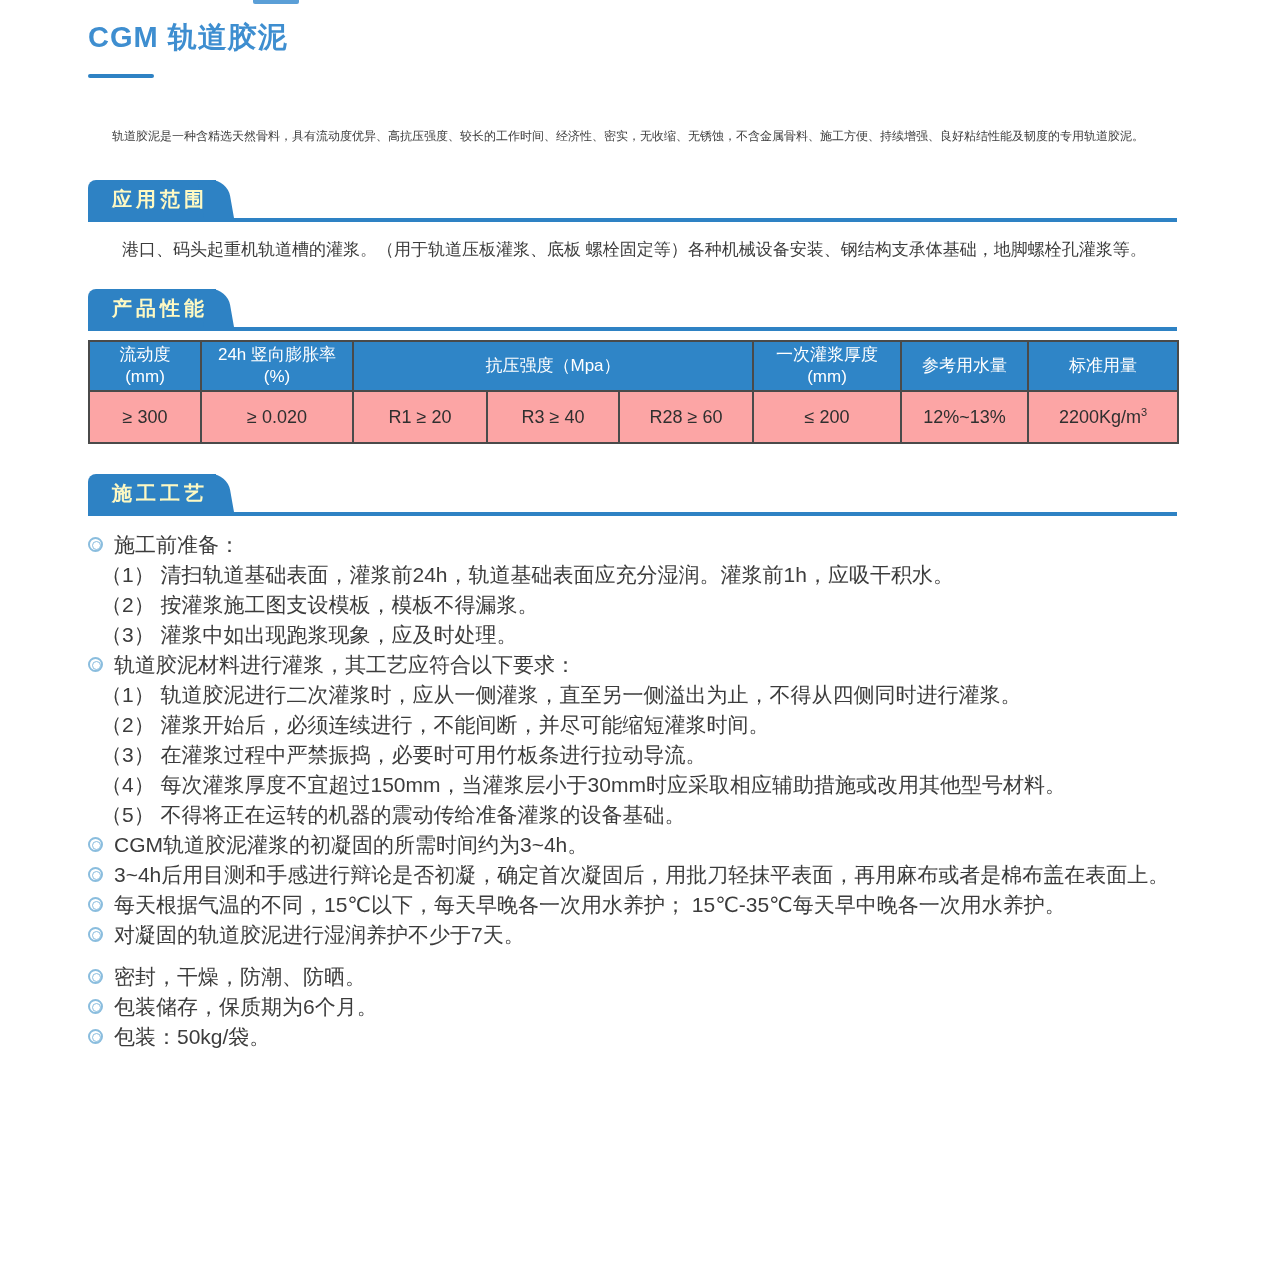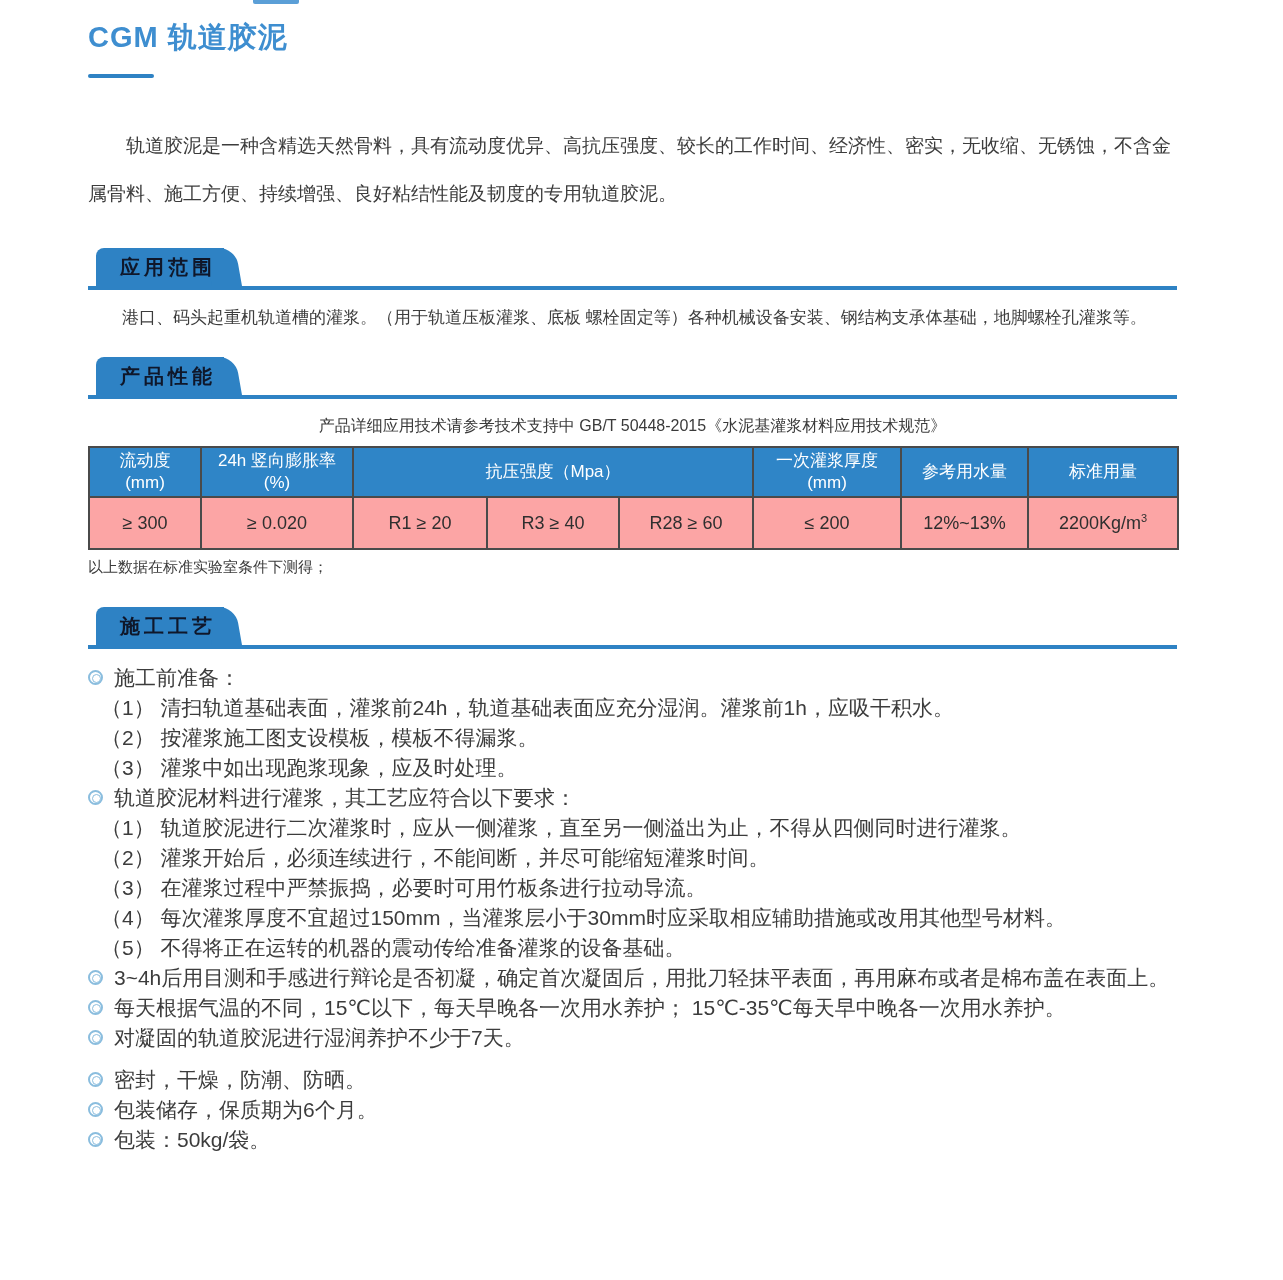--- a/index.html
+++ b/index.html
@@ -43,37 +43,37 @@
     letter-spacing: 1px;
   }
   .title-underline {
     width: 66px; height: 4px;
     background: var(--accent);
     margin-top: 16px;
     border-radius: 2px;
   }
   .intro {
     margin-top: 44px;
-    font-size: 19px;
-    line-height: 48px;
+    font-size: 12px;
+    line-height: 28px;
     text-indent: 2em;
     color: var(--text);
   }
   
   .section-head {
     border-bottom: 4px solid var(--accent);
     position: relative;
     height: 42px;
   }
   .badge {
     display: inline-block;
     position: absolute;
-    left: 8px; bottom: 0;
+    left: 0; bottom: 0;
     background: var(--accent);
-    color: #0f172a;
+    color: #fef9c3;
     height: 38px;
     line-height: 38px;
     padding: 0 8px 0 24px;
     border-radius: 8px 0 0 0;
   }
   .badge::after {
     content: "";
     position: absolute;
     top: 0; right: -18px;
     width: 30px; height: 100%;
@@ -183,21 +183,20 @@
         <span class="badge-text">应用范围</span>
       </span>
     </div>
     <p class="body-text indent">港口、码头起重机轨道槽的灌浆。（用于轨道压板灌浆、底板 螺栓固定等）各种机械设备安装、钢结构支承体基础，地脚螺栓孔灌浆等。</p>
 
     <div class="section-head mt-perf">
       <span class="badge">
         <span class="badge-text">产品性能</span>
       </span>
     </div>
-    <p class="table-note">产品详细应用技术请参考技术支持中 GB/T 50448-2015《水泥基灌浆材料应用技术规范》</p>
 
     <table class="perf-table">
       <colgroup>
         <col style="width:112px">
           <col style="width:152px">
           <col style="width:134px">
           <col style="width:132px">
         <col style="width:134px">
           <col style="width:148px">
           <col style="width:127px">
@@ -229,21 +228,20 @@
           <td>R1 ≥ 20</td>
           <td>R3 ≥ 40</td>
           <td>R28 ≥ 60</td>
           <td>≤ 200</td>
           <td>12%~13%</td>
           <td><span>2200Kg/m</span><sup>3</sup></td>
         </tr>
       </tbody>
     </table>
 
-    <p class="footnote">以上数据在标准实验室条件下测得；</p>
 
     <div class="section-head mt-con">
       <span class="badge">
         <span class="badge-text">施工工艺</span>
       </span>
     </div>
     <div class="list">
         <div class="list-row bullet">
           <span class="ring-icon"></span>
           <span class="row-text">施工前准备：</span>
@@ -271,20 +269,24 @@
           <span class="row-text">（3） 在灌浆过程中严禁振捣，必要时可用竹板条进行拉动导流。</span>
         </div>
         <div class="list-row numbered">
           <span class="row-text">（4） 每次灌浆厚度不宜超过150mm，当灌浆层小于30mm时应采取相应辅助措施或改用其他型号材料。</span>
         </div>
         <div class="list-row numbered">
           <span class="row-text">（5） 不得将正在运转的机器的震动传给准备灌浆的设备基础。</span>
         </div>
         <div class="list-row bullet">
           <span class="ring-icon"></span>
+          <span class="row-text">CGM轨道胶泥灌浆的初凝固的所需时间约为3~4h。</span>
+        </div>
+        <div class="list-row bullet">
+          <span class="ring-icon"></span>
           <span class="row-text">3~4h后用目测和手感进行辩论是否初凝，确定首次凝固后，用批刀轻抹平表面，再用麻布或者是棉布盖在表面上。</span>
         </div>
         <div class="list-row bullet">
           <span class="ring-icon"></span>
           <span class="row-text">每天根据气温的不同，15℃以下，每天早晚各一次用水养护； 15℃-35℃每天早中晚各一次用水养护。</span>
         </div>
         <div class="list-row bullet">
           <span class="ring-icon"></span>
           <span class="row-text">对凝固的轨道胶泥进行湿润养护不少于7天。</span>
         </div>

